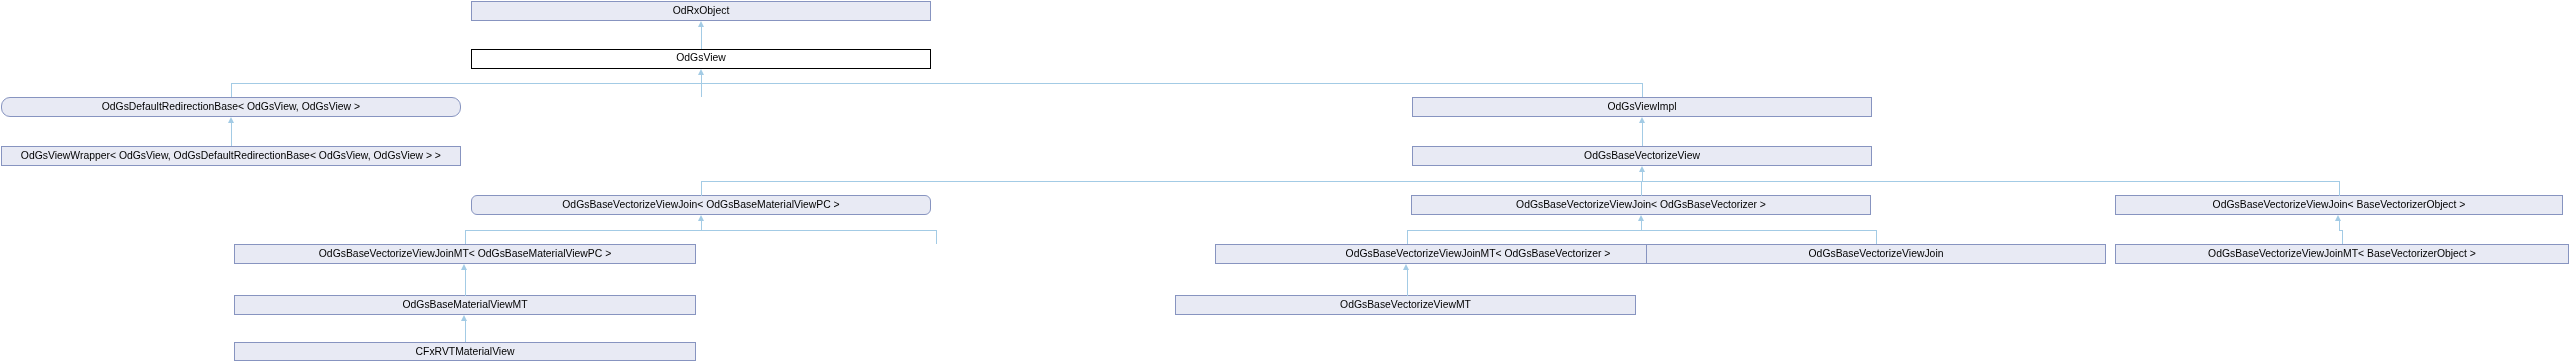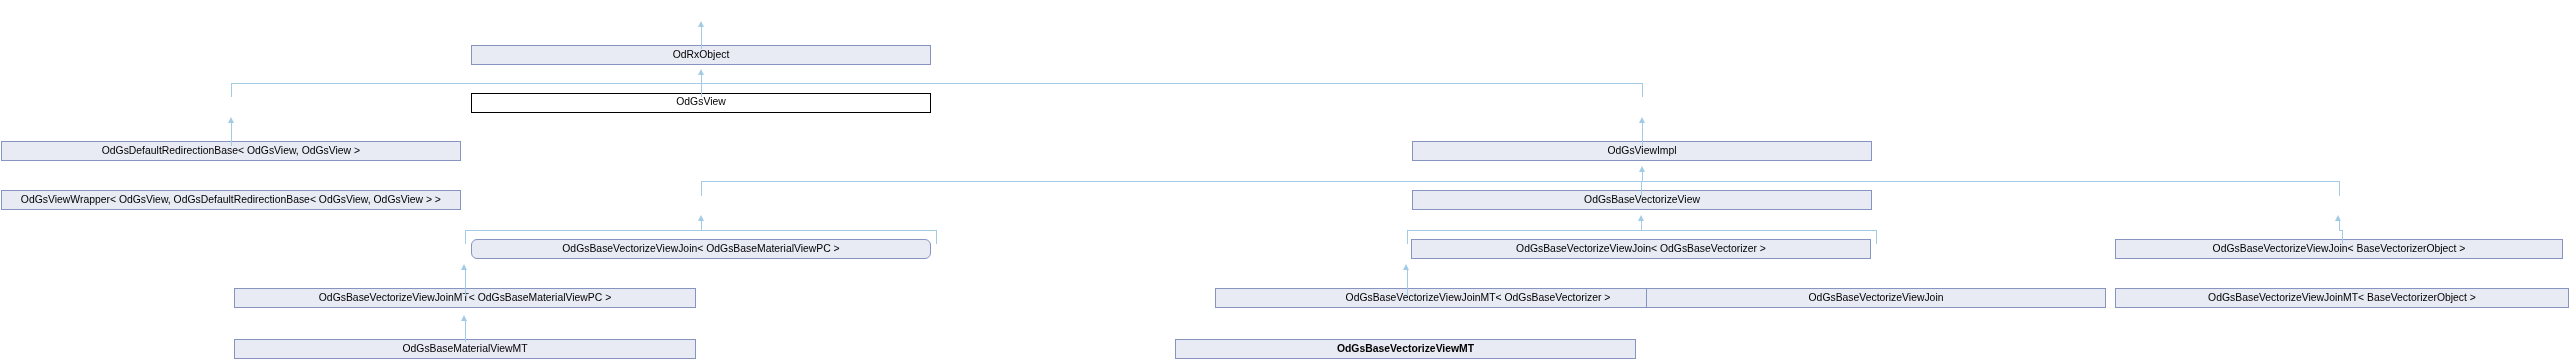--- a/index.html
+++ b/index.html
@@ -16,21 +16,20 @@
     box-sizing: border-box;
     background: var(--node-fill);
     border: 0.9px solid var(--node-border);
     color: var(--text);
     font-size: 10.4px;
     line-height: 18px;
     text-align: center;
     white-space: nowrap;
     overflow: hidden;
     cursor: pointer;
-    margin-top: 44px;
   }
   .node.current {
     background: var(--current-fill);
     border: 1.7px solid var(--current-border);
     line-height: 16.5px;
     cursor: default;
   }
   .edge-v {
     position: absolute;
     width: 0.9px;
@@ -49,33 +48,33 @@
     border-right: 3.5px solid transparent;
     border-bottom: 6px solid var(--edge);
   }
 </style>
 </head>
 <body>
 
 <div id="stage" style="--bg: #ffffff; --node-fill: #e8eaf4; --node-border: #8794c0; --current-fill: #ffffff; --current-border: #000000; --edge: #a3cbe5; --text: #000000;">
     <div class="node" style="left: 471px; top: 0.9px; width: 460px; height: 20px;">OdRxObject</div>
     <div class="node current" style="left: 471px; top: 49px; width: 460px; height: 20px;">OdGsView</div>
-    <div class="node" style="left: 0.9px; top: 97px; width: 460px; height: 20px;">OdGsDefaultRedirectionBase&lt; OdGsView, OdGsView &gt;</div>
+    <div class="node" style="left: 0.9px; top: 97px; width: 460px; height: 20px; border-radius: 9px;">OdGsDefaultRedirectionBase&lt; OdGsView, OdGsView &gt;</div>
     <div class="node" style="left: 1412px; top: 97px; width: 460px; height: 20px;">OdGsViewImpl</div>
     <div class="node" style="left: 0.9px; top: 146px; width: 460px; height: 20px;">OdGsViewWrapper&lt; OdGsView, OdGsDefaultRedirectionBase&lt; OdGsView, OdGsView &gt; &gt;</div>
     <div class="node" style="left: 1412px; top: 146px; width: 460px; height: 20px;">OdGsBaseVectorizeView</div>
     <div class="node" style="left: 471px; top: 195px; width: 460px; height: 20px; border-radius: 6px;">OdGsBaseVectorizeViewJoin&lt; OdGsBaseMaterialViewPC &gt;</div>
     <div class="node" style="left: 1411px; top: 195px; width: 460px; height: 20px;">OdGsBaseVectorizeViewJoin&lt; OdGsBaseVectorizer &gt;</div>
     <div class="node" style="left: 2115px; top: 195px; width: 448px; height: 20px;">OdGsBaseVectorizeViewJoin&lt; BaseVectorizerObject &gt;</div>
     <div class="node" style="left: 234px; top: 244px; width: 462px; height: 20px;">OdGsBaseVectorizeViewJoinMT&lt; OdGsBaseMaterialViewPC &gt;</div>
     <div class="node" style="left: 1215px; top: 244px; width: 526px; height: 20px;">OdGsBaseVectorizeViewJoinMT&lt; OdGsBaseVectorizer &gt;</div>
     <div class="node" style="left: 1646px; top: 244px; width: 460px; height: 20px;">OdGsBaseVectorizeViewJoin</div>
     <div class="node" style="left: 2115px; top: 244px; width: 454px; height: 20px;">OdGsBaseVectorizeViewJoinMT&lt; BaseVectorizerObject &gt;</div>
     <div class="node" style="left: 234px; top: 295px; width: 462px; height: 20px;">OdGsBaseMaterialViewMT</div>
-    <div class="node" style="left: 1175px; top: 295px; width: 461px; height: 20px; font-weight: bold;">OdGsBaseVectorizeViewMT</div>
+    <div class="node" style="left: 1175px; top: 295px; width: 461px; height: 20px;">OdGsBaseVectorizeViewMT</div>
     <div class="node" style="left: 234px; top: 342px; width: 462px; height: 19px;">CFxRVTMaterialView</div>
     <div class="arrowhead" style="left: 698px; top: 21px;"></div>
     <div class="edge-v" style="left: 701px; top: 26px; height: 9.6px;"></div>
     <div class="edge-v" style="left: 701px; top: 35px; height: 14px;"></div>
     <div class="arrowhead" style="left: 698px; top: 69px;"></div>
     <div class="edge-v" style="left: 701px; top: 74px; height: 10.4px;"></div>
     <div class="edge-h" style="left: 231px; top: 83px; width: 1412px;"></div>
     <div class="edge-v" style="left: 231px; top: 83px; height: 14px;"></div>
     <div class="edge-v" style="left: 701px; top: 83px; height: 14px;"></div>
     <div class="edge-v" style="left: 1642px; top: 83px; height: 14px;"></div>

